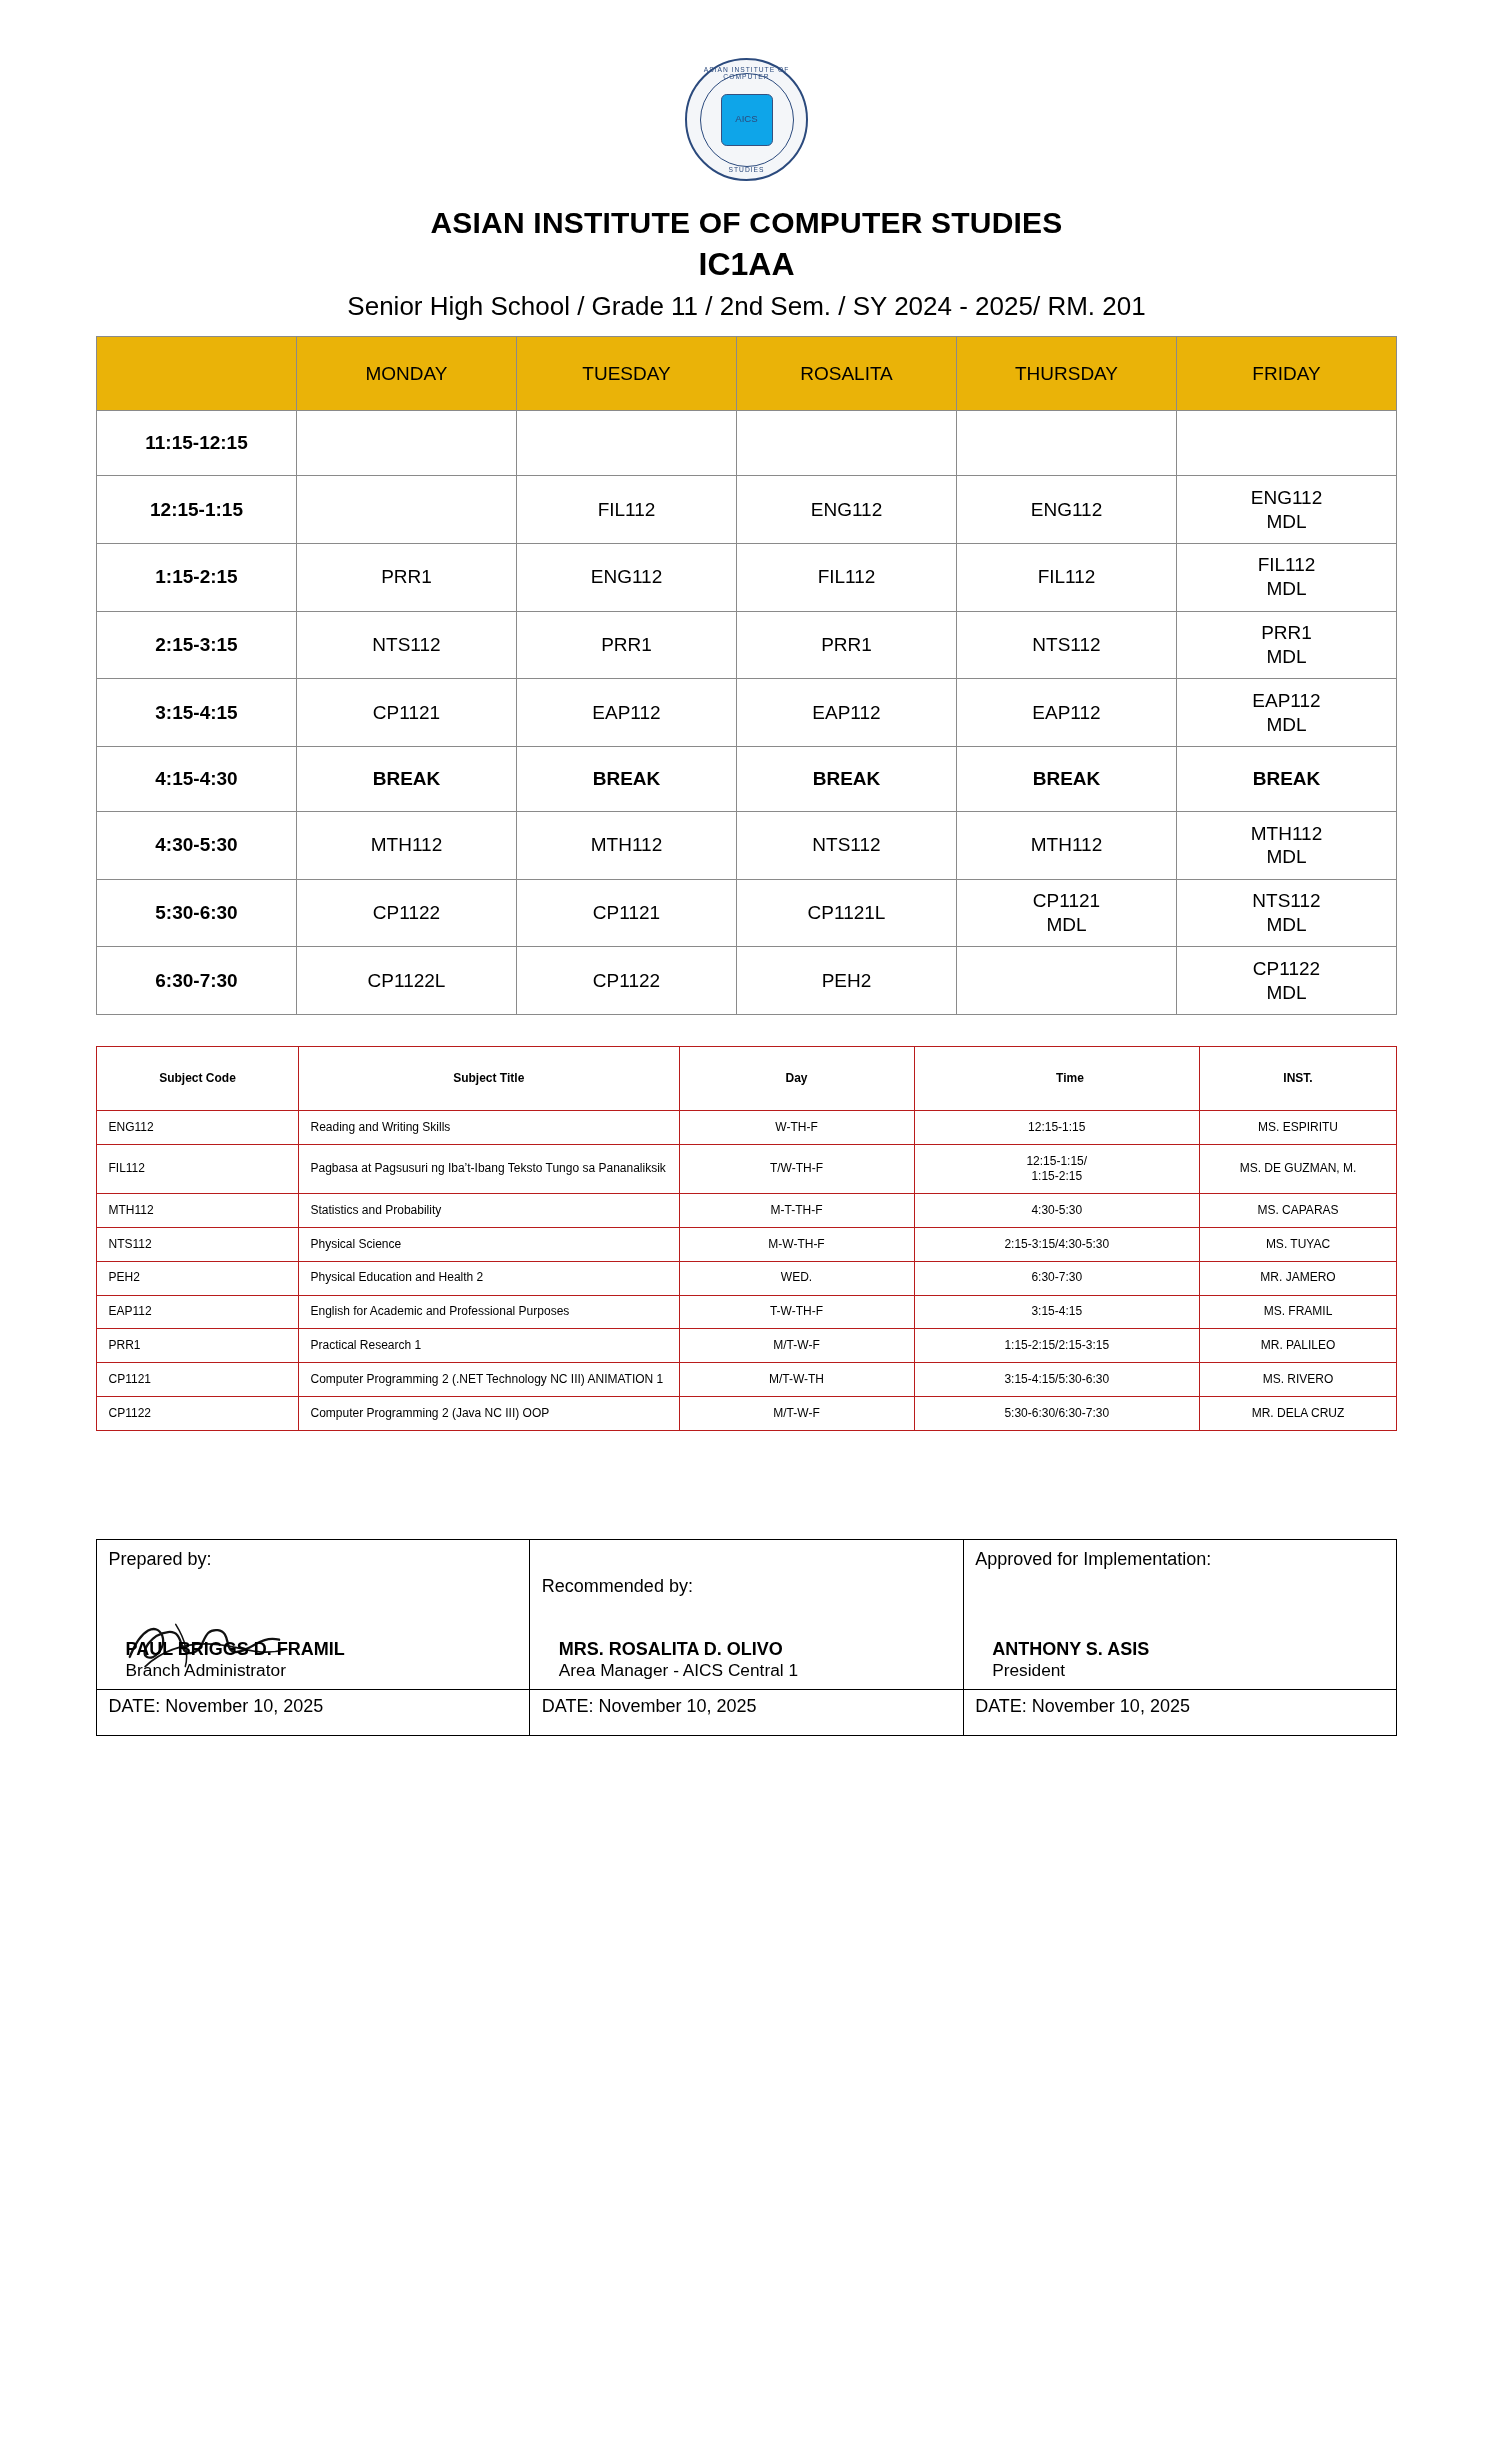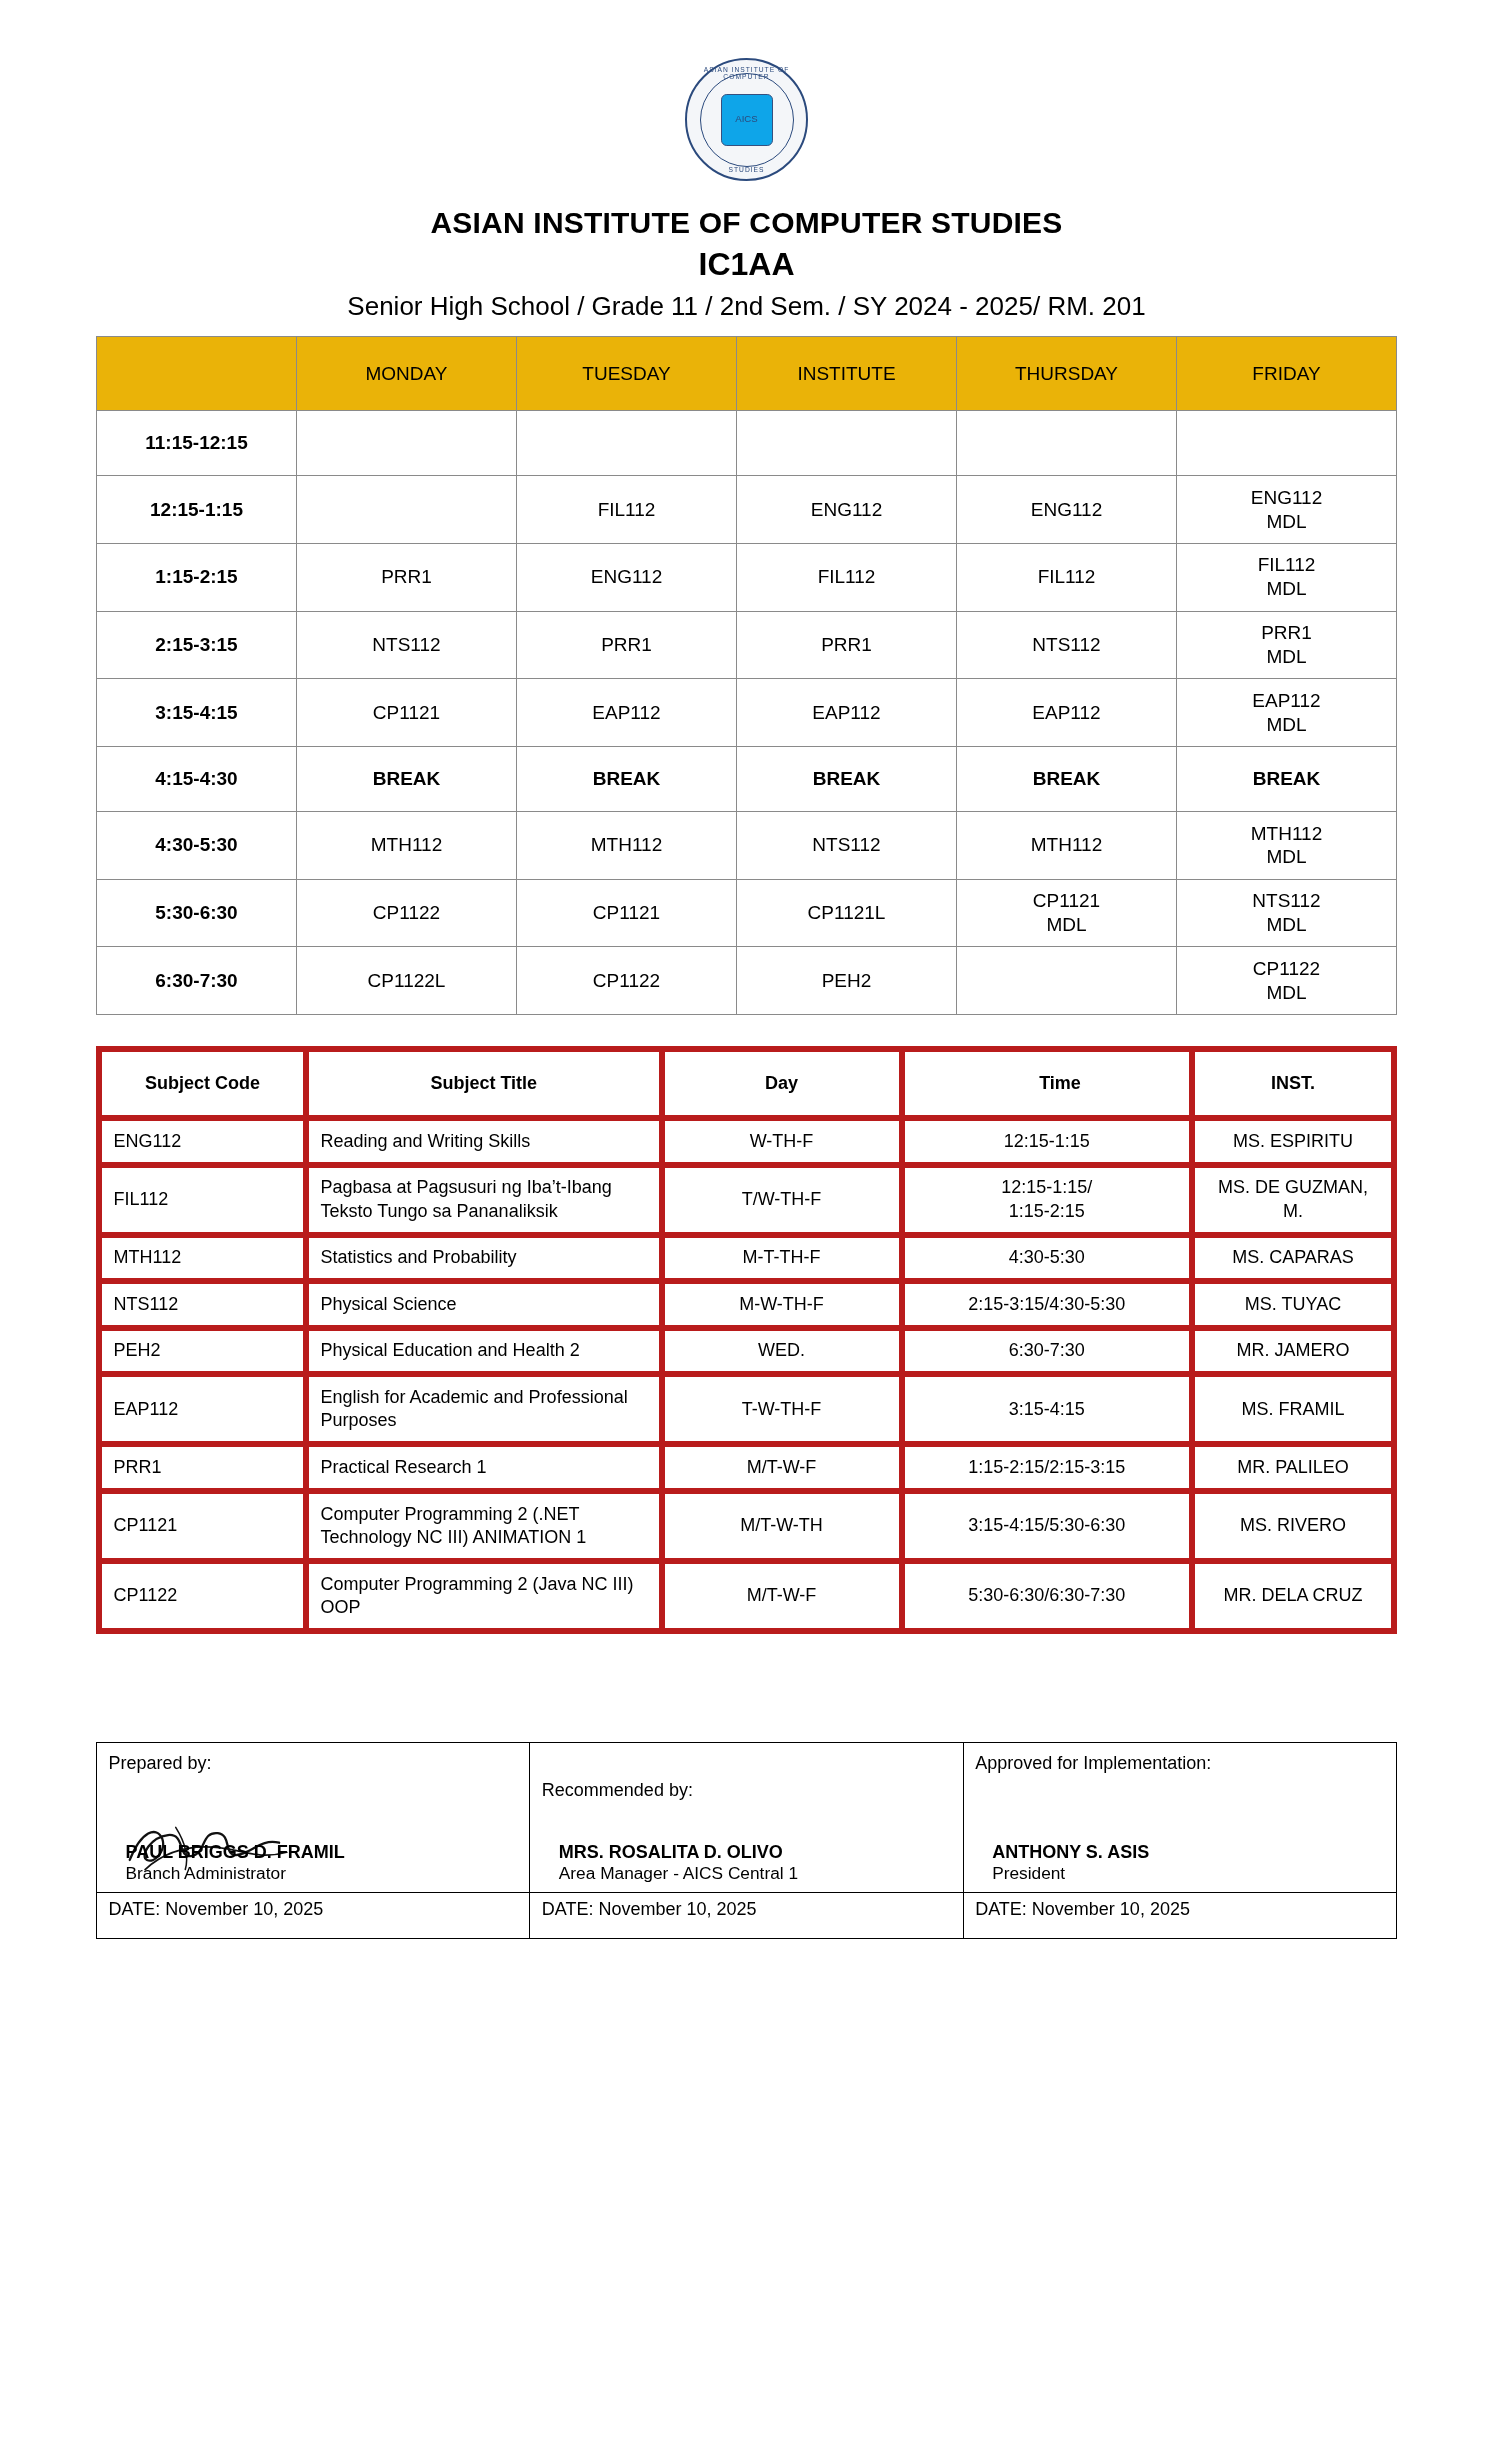--- a/index.html
+++ b/index.html
@@ -131,22 +131,22 @@
   .col-time { width: 200px; }
   .col-day  { width: 220px; }
 
   
   .subjects-wrap { margin-top: 31px; }
   .subjects {
     width: 1301px;
     border: 1px solid #8a8a8a;
   }
   .subjects th, .subjects td {
-    border: 6px solid #b91c1c;
-    font-size: 18px;
+    border: 1px solid #b91c1c;
+    font-size: 12px;
     padding: 8.6px 11.5px;
     vertical-align: middle;
     line-height: 1.3;
   }
   .subjects thead th {
     font-weight: bold;
     text-align: center;
     height: 46px;
   }
   .subjects thead th.th-code { text-align: center; }
@@ -221,21 +221,21 @@
         <col class="col-day">
         <col class="col-day">
         <col class="col-day">
         <col class="col-day">
     </colgroup>
     <thead>
       <tr>
         <th></th>
         <th>MONDAY</th>
         <th>TUESDAY</th>
-        <th>INSTITUTE</th>
+        <th>ROSALITA</th>
         <th>THURSDAY</th>
         <th>FRIDAY</th>
       </tr>
     </thead>
     <tbody>
         <tr>
           <td class="timecol">11:15-12:15</td>
           <td></td>
           <td></td>
           <td></td>

